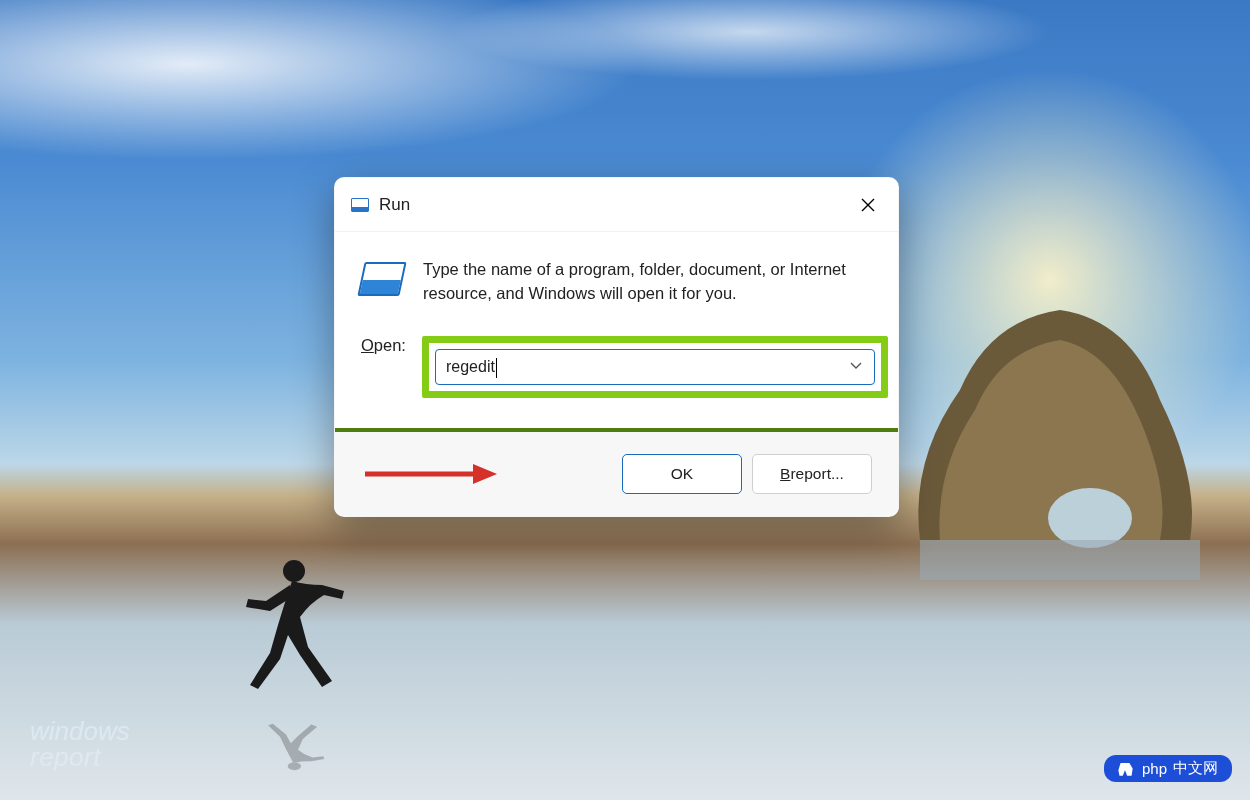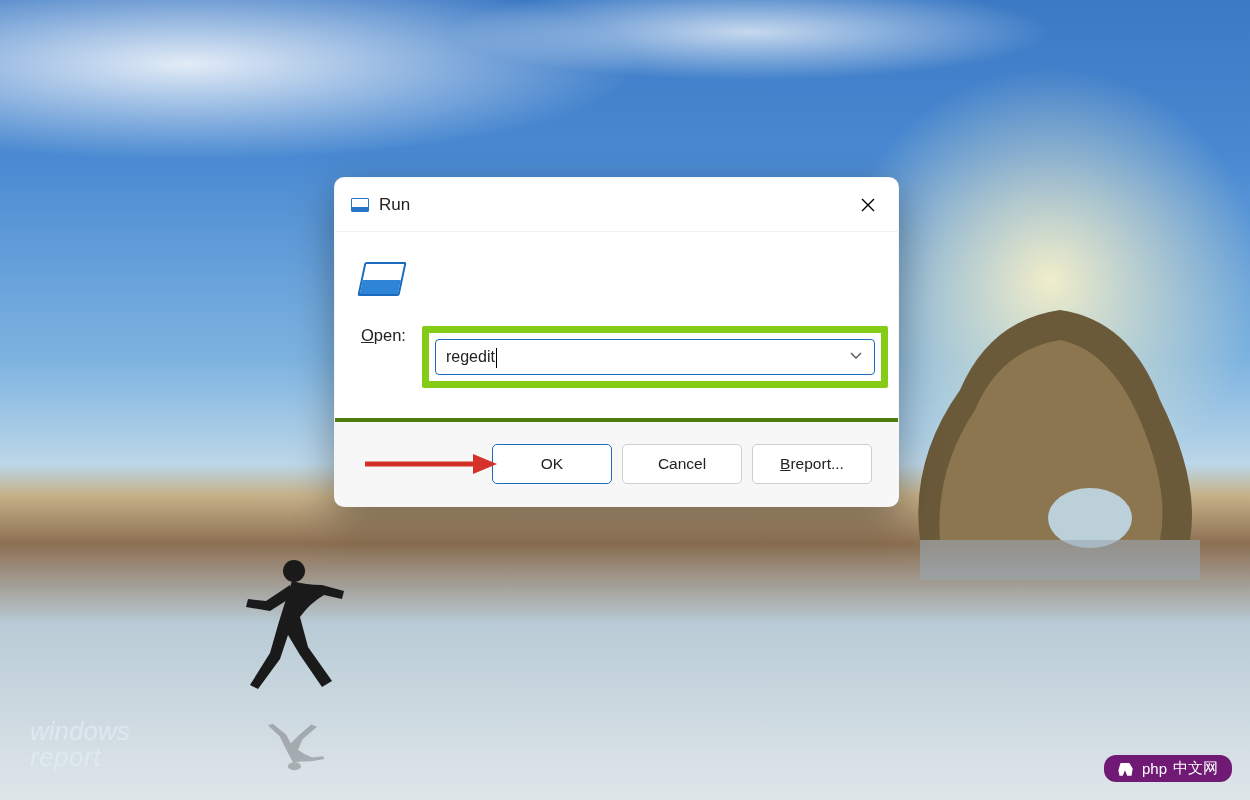--- a/index.html
+++ b/index.html
@@ -59,21 +59,21 @@
     line-height: 1;
     opacity: 0.9;
   }
   .watermark .l1 { font-weight: 300; }
   .watermark .l2 { font-weight: 300; letter-spacing: 0.5px; }
 
   
   .badge {
     position: absolute;
     right: 18px; bottom: 18px;
-    background: #701a75;
+    background: #1d4ed8;
     color: #fff;
     border-radius: 12px;
     padding: 4px 14px 4px 10px;
     font-size: 15px;
     display: flex; align-items: center; gap: 6px;
   }
   .badge .elephant {
     width: 22px; height: 18px;
     background: #fff;
     clip-path: polygon(20% 60%, 30% 20%, 70% 20%, 85% 50%, 80% 90%, 60% 90%, 50% 60%, 40% 90%, 25% 90%);
@@ -268,20 +268,21 @@
         <path d="M1 1 L13 13 M13 1 L1 13" stroke="#000" stroke-width="1.4" fill="none"></path>
       </svg>
     </div>
   </div>
 
   <div class="dialog-body">
     <div class="body-row">
       <div class="body-icon">
         <div class="outer"></div>
       </div>
+      <div class="desc">Type the name of a program, folder, document, or Internet resource, and Windows will open it for you.</div>
     </div>
 
     <div class="open-row">
       <div class="open-label"><span class="u">O</span><span>pen:</span></div>
       <div class="field-highlight">
         <div class="combo">
           <span class="value">regedit</span>
             <span class="caret" style="left: 60px;"></span>
           <span class="chev">
             <svg viewBox="0 0 12 12">
@@ -297,19 +298,16 @@
     <div class="arrow">
       <svg viewBox="0 0 135 24">
         <line x1="2" y1="12" x2="112" y2="12" stroke="#d6302a" stroke-width="5"></line>
         <polygon points="110,2 134,12 110,22" fill="#d6302a"></polygon>
       </svg>
     </div>
     <div class="dlg-btn default">
       <span>OK</span>
     </div>
     <div class="dlg-btn">
-      <span>Cancel</span>
-    </div>
-    <div class="dlg-btn">
       <span><span class="u">B</span><span>report...</span></span>
     </div>
   </div>
 </div>
 
 </body></html>

